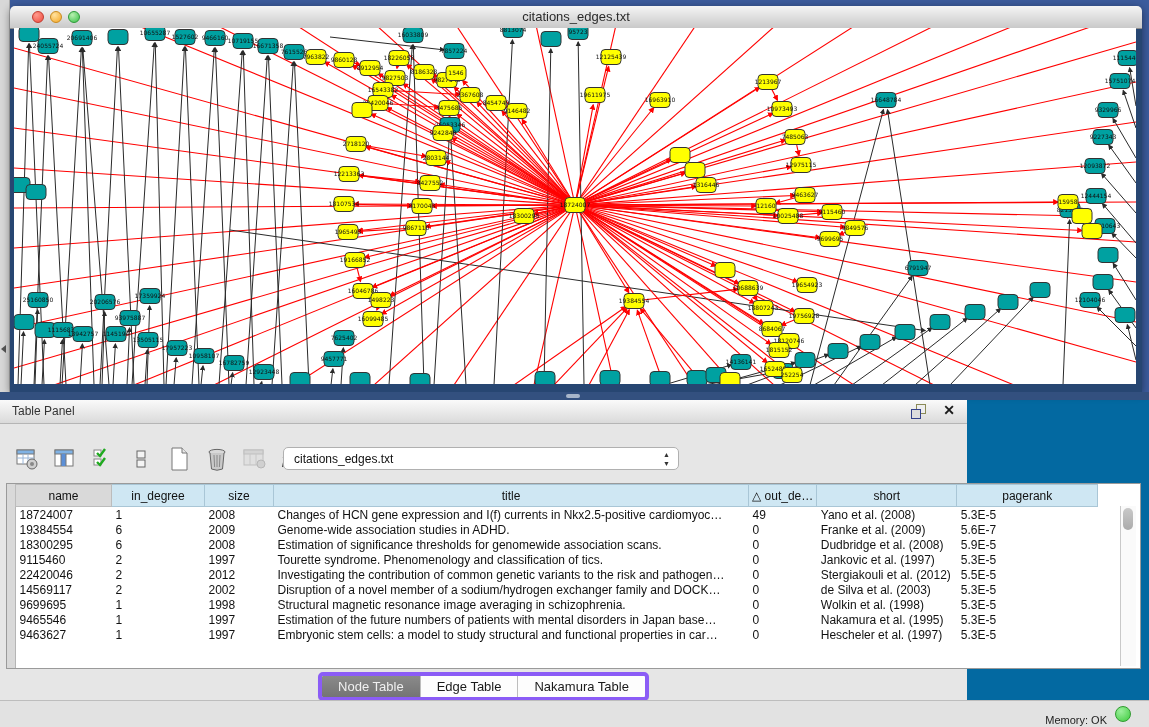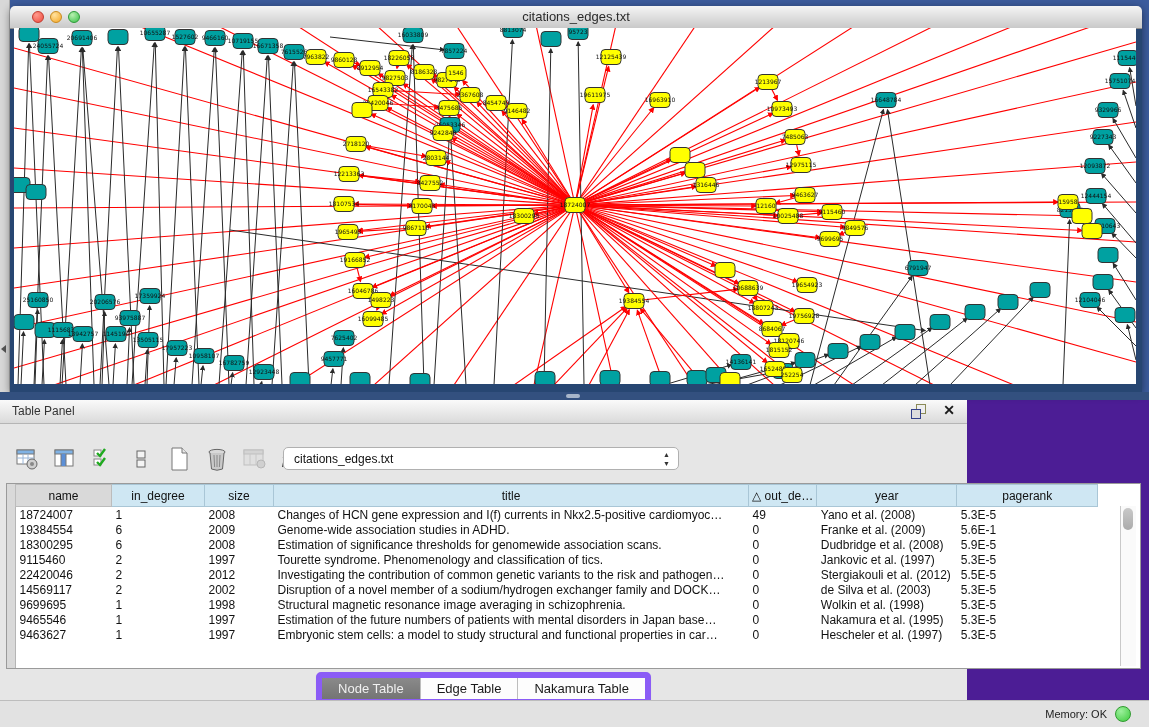--- a/index.html
+++ b/index.html
@@ -1,16 +1,16 @@
 <!DOCTYPE html>
 <html><head>
 <meta charset="utf-8">
 <style>
   html,body{margin:0;padding:0;background:#e8e8e8;font-family:"Liberation Sans",sans-serif;}
-  #stage{position:relative;width:1149px;height:727px;overflow:hidden;background:#4c1d95;}
+  #stage{position:relative;width:1149px;height:727px;overflow:hidden;background:#0369a1;}
   
   #desktop{position:absolute;left:0;top:0;width:1149px;height:400px;background:#3c5c9d;}
   #left-strip{position:absolute;left:0;top:0;width:9px;height:394px;background:#d8d8d8;border-right:1px solid #aeaeae;}
   #strip-arrow{position:absolute;left:1px;top:345px;width:0;height:0;border-top:4px solid transparent;border-bottom:4px solid transparent;border-right:5px solid #555;}
   #net-window{position:absolute;left:10px;top:6px;width:1132px;height:386px;background:#274672;border-radius:6px 6px 0 0;box-shadow:0 2px 8px rgba(0,0,0,.45);}
   #net-titlebar{position:absolute;left:0;top:0;width:100%;height:22px;border-radius:5px 5px 0 0;background:linear-gradient(#f5f5f5,#c9c9c9);border-bottom:1px solid #8d8d8d;}
   .tl{position:absolute;top:5px;width:12px;height:12px;border-radius:50%;box-sizing:border-box;}
   .tl.r{left:22px;background:radial-gradient(circle at 35% 30%,#ff9a8d,#ee4b3e);border:1px solid #c13b30;}
   .tl.y{left:40px;background:radial-gradient(circle at 35% 30%,#ffe2a0,#f5a623);border:1px solid #c98a1d;}
   .tl.g{left:58px;background:radial-gradient(circle at 35% 30%,#b8f0b0,#39c148);border:1px solid #2d9a38;}
@@ -36,27 +36,27 @@
   #table-area{position:absolute;left:6px;top:83px;width:1135px;height:186px;background:#fff;border:1px solid #9a9a9a;box-sizing:border-box;}
   #row-gutter{position:absolute;left:0;top:0;width:8px;height:100%;background:#d9d9d9;border-right:1px solid #b5b5b5;}
   table.grid{border-collapse:collapse;table-layout:fixed;position:absolute;left:8px;top:0;font-size:12px;color:#111;}
   table.grid th{height:21px;background:#cfe7f3;border:1px solid #a9c6d6;font-weight:normal;text-align:center;padding:0 3px;overflow:hidden;white-space:nowrap;}
   table.grid th.first{background:#d9d9d9;border-color:#bcbcbc;}
   table.grid td{height:15px;padding:0 4px;border:none;overflow:hidden;white-space:nowrap;text-overflow:clip;}
   #vscroll{position:absolute;right:4px;top:22px;width:15px;height:160px;background:#fafafa;border-left:1px solid #c9c9c9;}
   #vscroll .thumb{position:absolute;left:2px;top:2px;width:10px;height:22px;background:linear-gradient(#c9c9c9,#ababab);border-radius:6px;}
   
   #tabbar{position:absolute;left:0;top:272px;width:100%;height:24px;text-align:center;}
-  .seg{display:inline-flex;border:6px solid #8b5cf6;border-radius:5px;overflow:hidden;background:#fdfdfd;box-shadow:0 1px 1px rgba(0,0,0,.15);}
+  .seg{display:inline-flex;border:4px solid #8b5cf6;border-radius:5px;overflow:hidden;background:#fdfdfd;box-shadow:0 1px 1px rgba(0,0,0,.15);}
   .seg .tab{font-size:13px;padding:3px 16px;color:#1a1a1a;border-right:1px solid #bdbdbd;cursor:pointer;}
   .seg .tab:last-child{border-right:none;}
   .seg .tab.active{background:linear-gradient(#8a8a8a,#747474);color:#f0f0f0;}
   
   #statusbar{position:absolute;left:0;top:700px;width:1149px;height:27px;background:#e2e2e2;border-top:1px solid #bdbdbd;}
-  #mem-label{position:absolute;right:42px;top:7px;font-size:11px;color:#222;}
+  #mem-label{position:absolute;right:42px;top:13px;font-size:11px;color:#222;}
   #mem-dot{position:absolute;right:18px;top:5px;width:14px;height:14px;border-radius:50%;background:radial-gradient(circle at 35% 30%,#9df09d,#3ecb3e);border:1px solid #2f9b2f;}
 </style>
 </head>
 <body>
 
 <div id="stage">
 
   <div id="desktop">
     <div id="left-strip">
       <span id="strip-arrow"></span>
@@ -583,42 +583,42 @@
             <col style="width: 140px;">
             <col style="width: 141px;">
           </colgroup>
         <thead>
             <tr id="head-row">
               <th class="first">name</th>
               <th>in_degree</th>
               <th>size</th>
               <th>title</th>
               <th>△ out_de…</th>
-              <th>year</th>
+              <th>short</th>
               <th>pagerank</th>
             </tr>
           </thead>
         <tbody id="body-rows">
             <tr>
               <td>18724007</td>
               <td>1</td>
               <td>2008</td>
               <td>Changes of HCN gene expression and I(f) currents in Nkx2.5-positive cardiomyoc…</td>
               <td>49</td>
               <td>Yano et al. (2008)</td>
               <td>5.3E-5</td>
             </tr>
             <tr>
               <td>19384554</td>
               <td>6</td>
               <td>2009</td>
               <td>Genome-wide association studies in ADHD.</td>
               <td>0</td>
               <td>Franke et al. (2009)</td>
-              <td>5.6E-1</td>
+              <td>5.6E-7</td>
             </tr>
             <tr>
               <td>18300295</td>
               <td>6</td>
               <td>2008</td>
               <td>Estimation of significance thresholds for genomewide association scans.</td>
               <td>0</td>
               <td>Dudbridge et al. (2008)</td>
               <td>5.9E-5</td>
             </tr>

